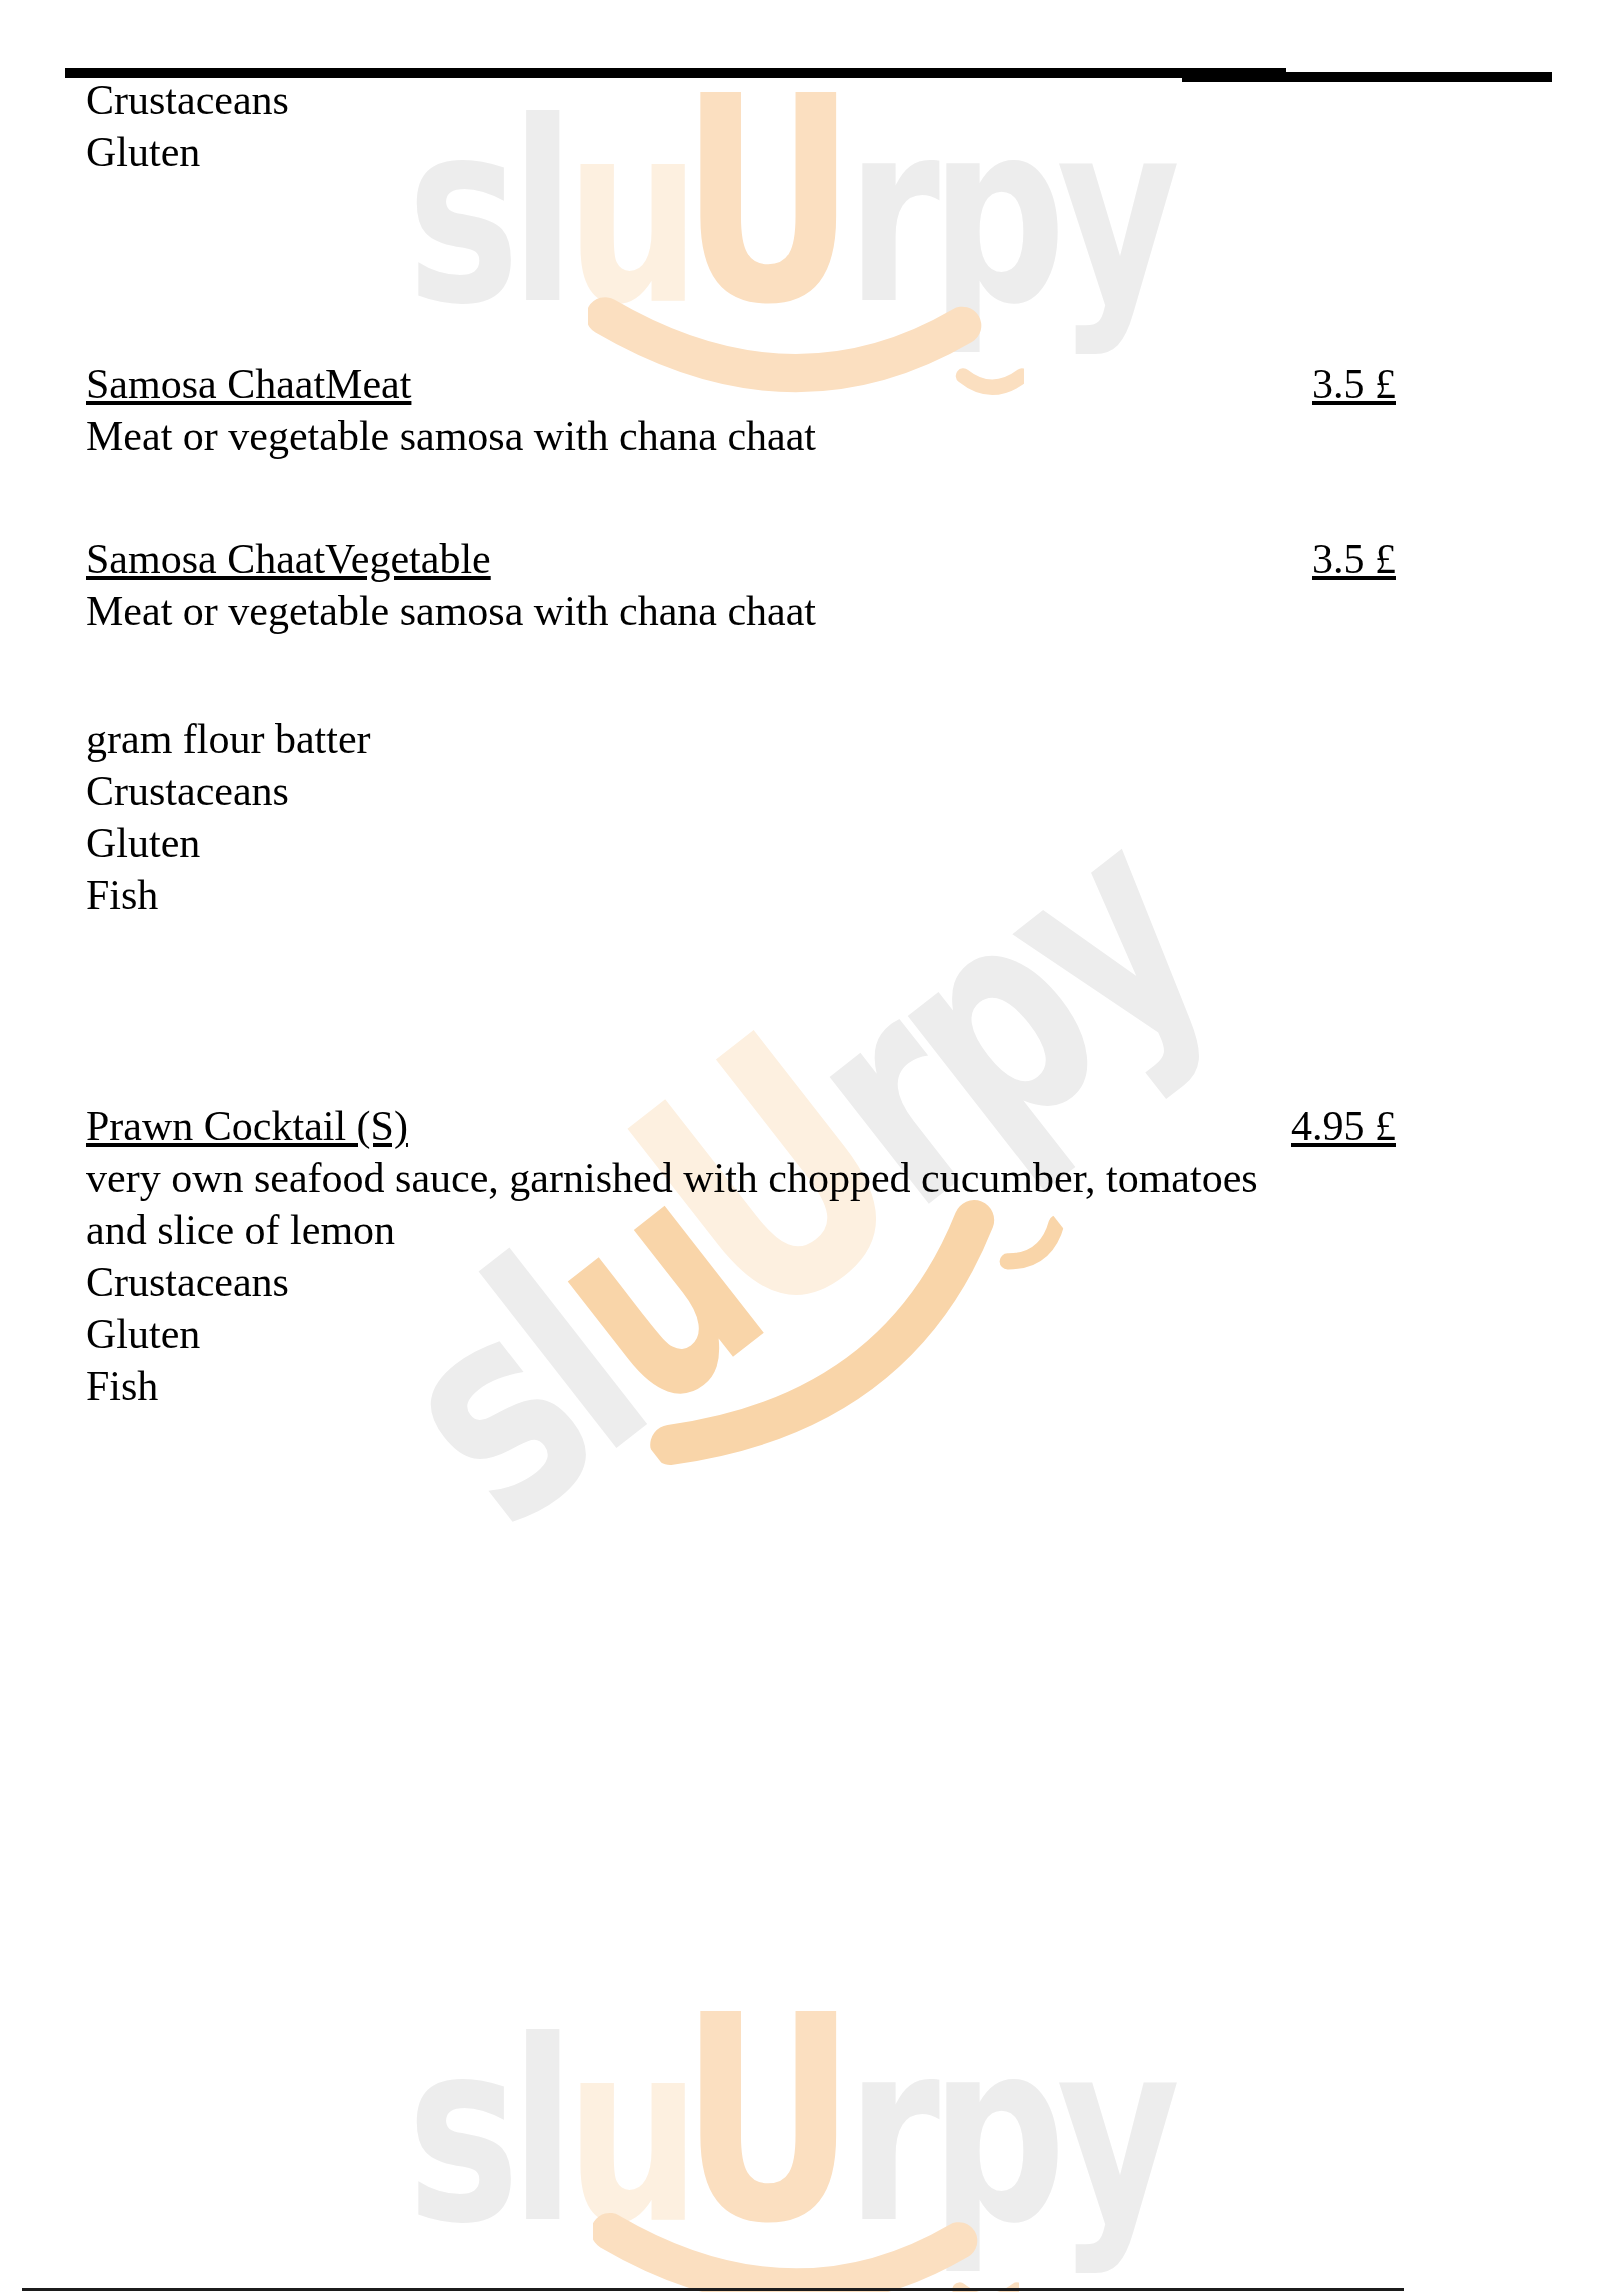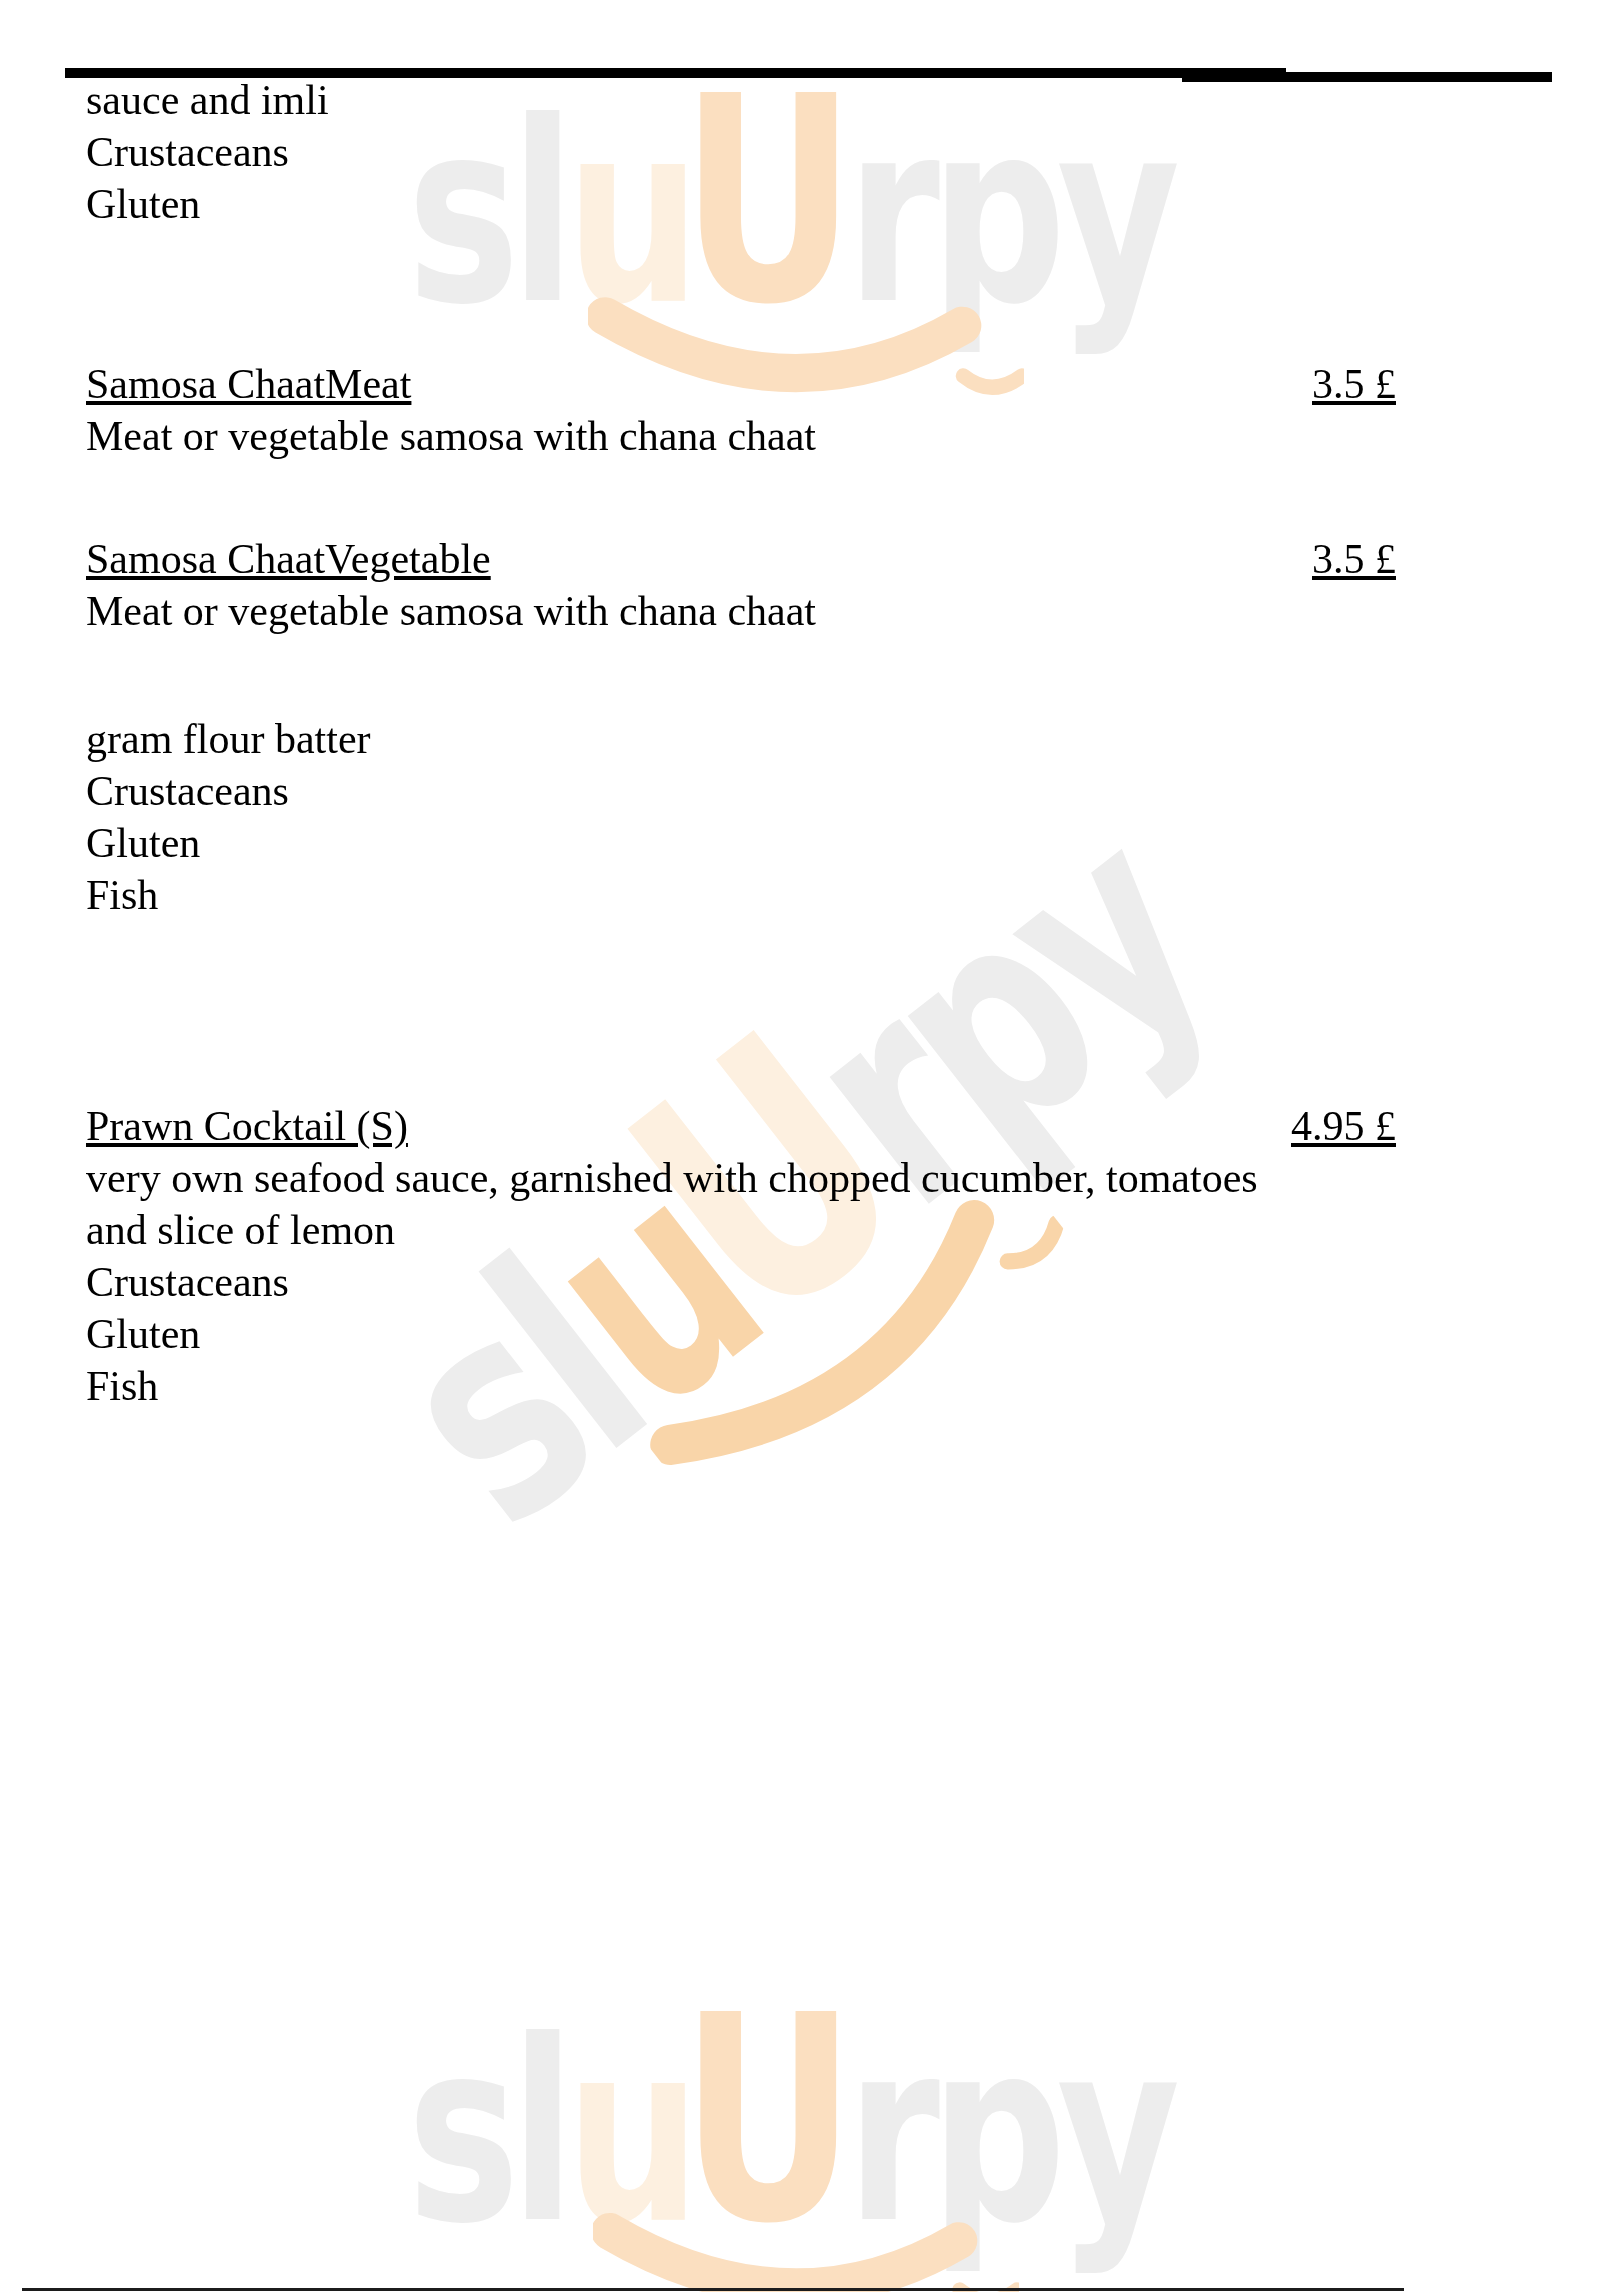--- a/index.html
+++ b/index.html
@@ -85,21 +85,20 @@
       <path d="M396 98 q 30 24 62 0" fill="none" stroke="currentColor" stroke-width="16" stroke-linecap="round"></path>
     </svg>
   </div>
 
   <div class="rule top-rule-a"></div>
   <div class="rule top-rule-b"></div>
   <div class="rule bottom-rule"></div>
 
   <div class="textlayer">
     <div class="cont-block" id="cont-block" style="top: 74px;">
-        <div class="line cont-line">sauce and imli</div>
         <div class="line cont-line">Crustaceans</div>
         <div class="line cont-line">Gluten</div>
       </div>
     <div id="items">
         <div class="menu-item" style="top: 358px;">
           <div class="line title-row">
             <span class="item-name">Samosa ChaatMeat</span>
             <span class="item-price">3.5 £</span>
           </div>
           <div class="line desc-line">Meat or vegetable samosa with chana chaat</div>

